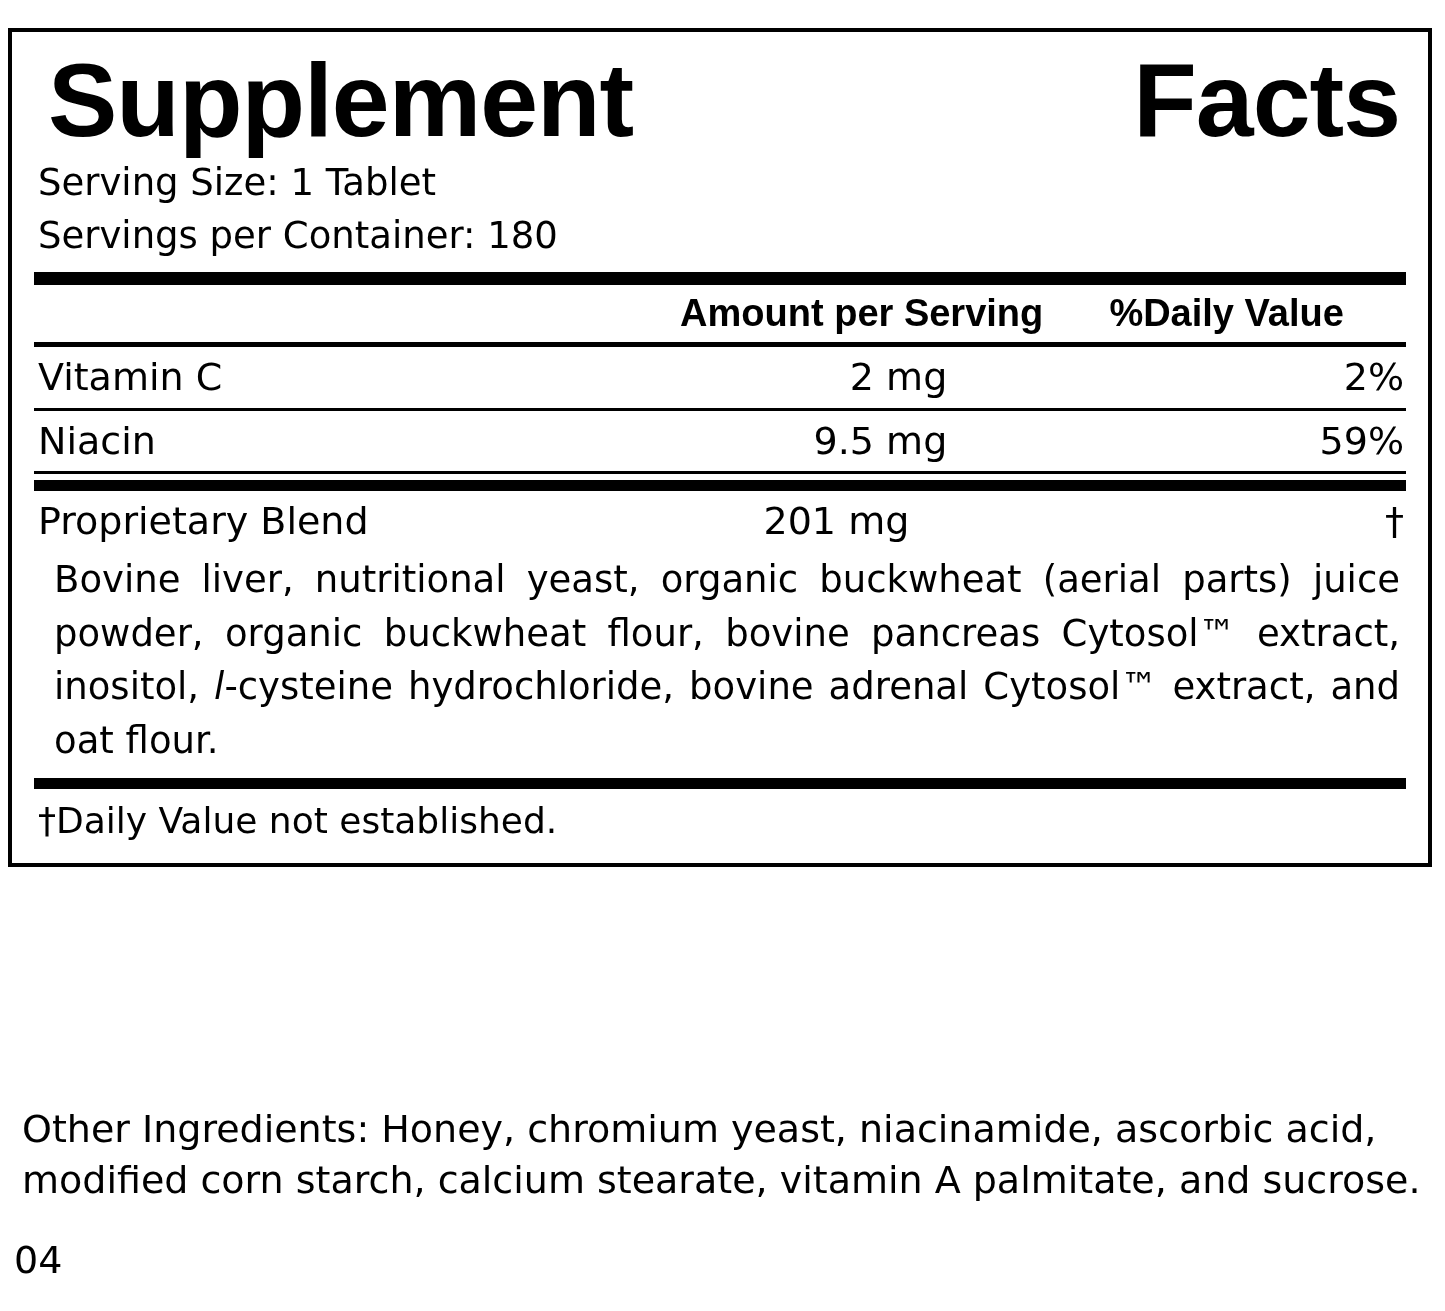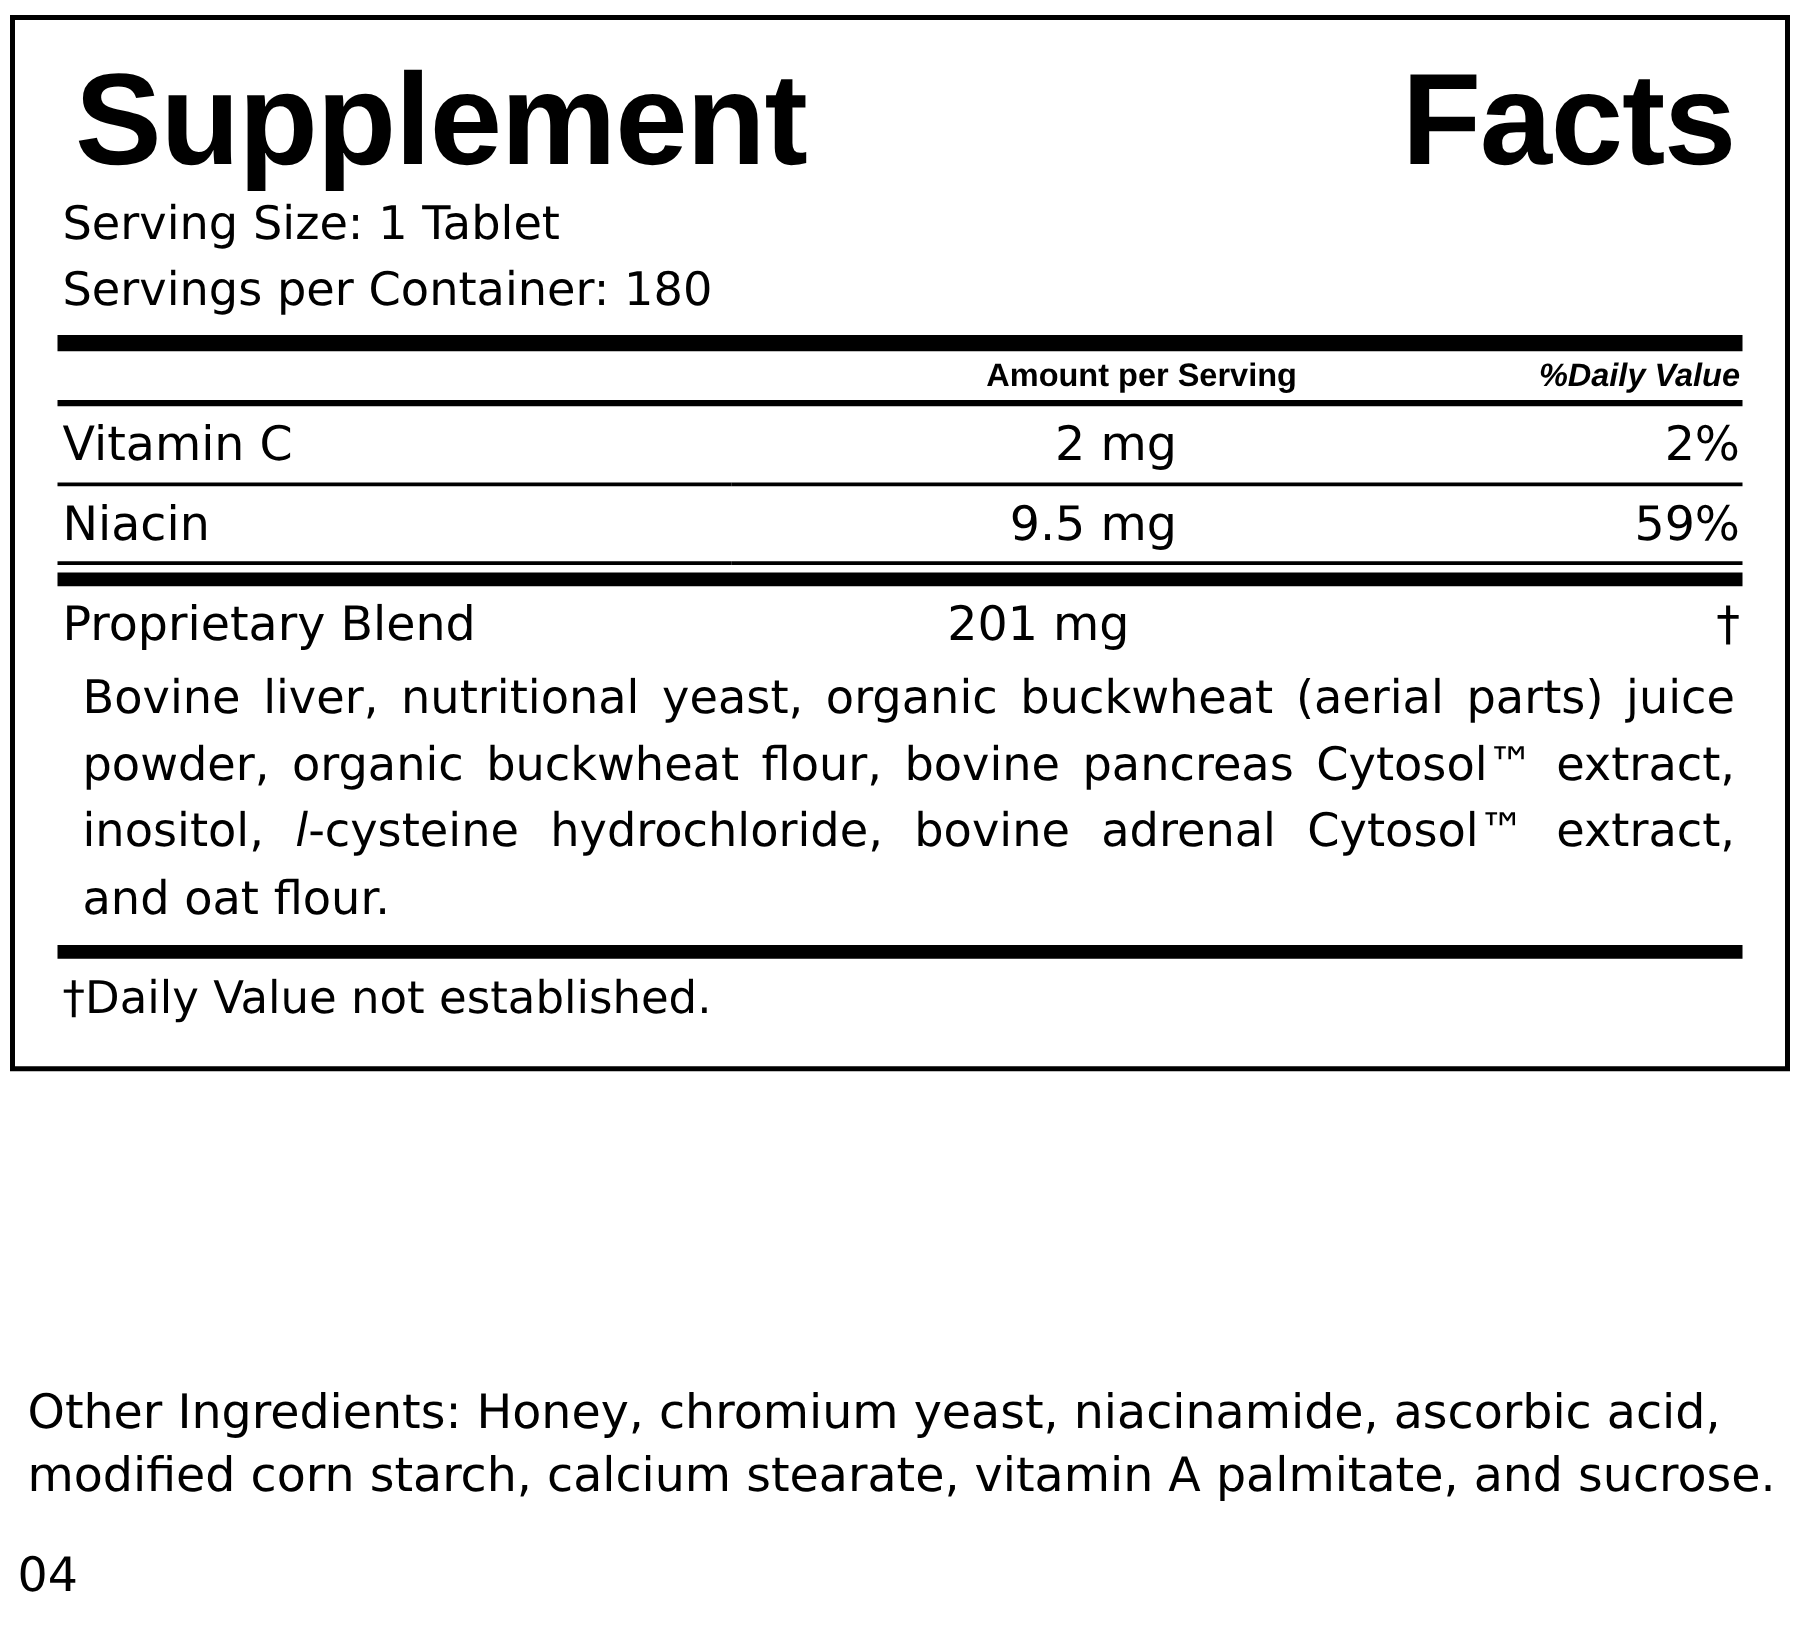--- a/index.html
+++ b/index.html
@@ -15,25 +15,25 @@
     position: relative;
     width: 1445px;
     height: 1311px;
     box-sizing: border-box;
     background: #ffffff;
     overflow: hidden;
   }
   .panel {
     position: absolute;
     left: 8px;
-    top: 12px;
+    top: 28px;
     width: 1424px;
     box-sizing: border-box;
     border: 4px solid #000000;
-    padding: 16px;
+    padding: 4px;
     background: #ffffff;
   }
   .panel-inner {
     padding: 6px 18px 10px 18px;
   }
   .title {
     font-family: "Liberation Sans", sans-serif;
     font-weight: bold;
     font-size: 104px;
     line-height: 1.05;
@@ -67,27 +67,27 @@
     padding: 0;
     vertical-align: baseline;
   }
   .col-name { width: 40%; }
   .col-amt  { width: 34%; }
   .col-dv   { width: 26%; }
 
   .hdr-row th {
     font-family: "Liberation Sans", sans-serif;
     font-weight: bold;
-    font-size: 26px;
+    font-size: 38px;
     line-height: 1.5;
     padding: 6px 0 8px 0;
     margin-top: 36px;
   }
   .hdr-amt { text-align: right; padding-right: 6px !important; }
-  .hdr-dv  { text-align: right; padding-right: 2px !important; font-style: italic; }
+  .hdr-dv  { text-align: center; padding-right: 2px !important; }
 
   .nutrient-name {
     font-size: 38px;
     line-height: 1.35;
     padding: 5px 0 4px 4px !important;
     white-space: nowrap;
   }
   .nutrient-amt {
     font-size: 38px;
     line-height: 1.35;

